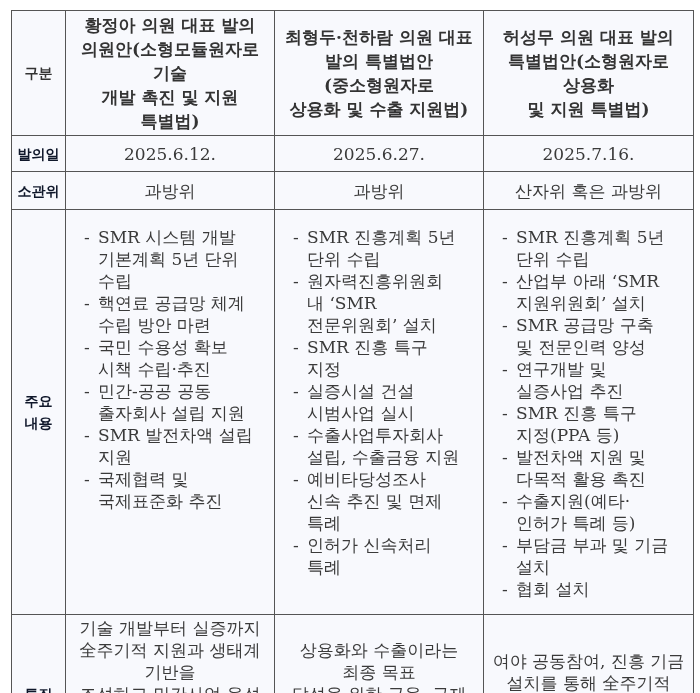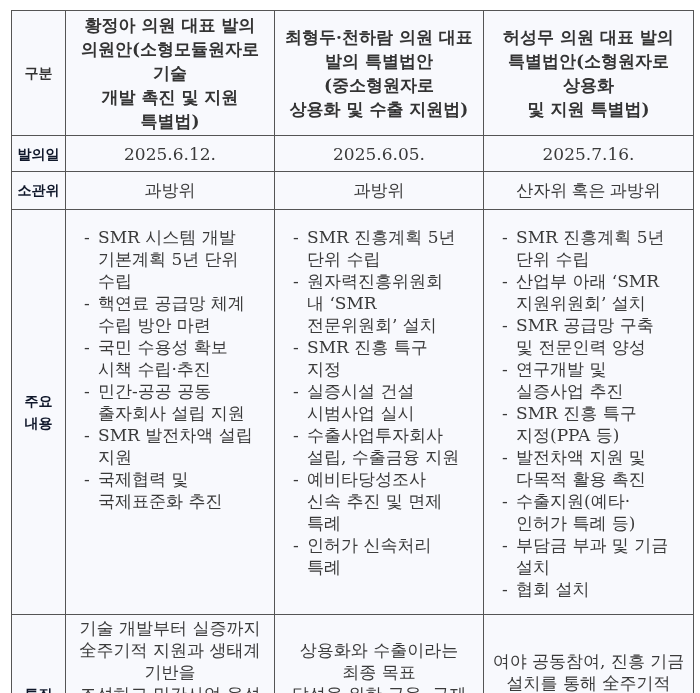--- a/index.html
+++ b/index.html
@@ -42,21 +42,21 @@
       font-size: 14px;
       padding: 2px 2px;
     }
     tr.header td {
       font-weight: bold;
       color: #333;
       height: 84px;
       line-height: 24px;
     }
     tr.r-date td { height: 31px; }
-    tr.r-comm td { height: 33px; font-family: Liberation Serif, serif; }
+    tr.r-comm td { height: 33px; }
     tr.r-dept td { height: 54px; }
     tr.r-focus td { height: 43px; }
     tr.r-main td { height: 266px; vertical-align: top; }
     tr.r-main td.rowhead { vertical-align: middle; }
     tr.r-feat td { height: 87px; }
     tr.r-valid td { height: 46px; }
     ul.items {
       list-style: none;
       margin: 12px;
       padding: 2px 0 0 0;
@@ -96,21 +96,21 @@
 발의 특별법안(중소형원자로
 상용화 및 수출 지원법)</td>
       <td class="multiline">허성무 의원 대표 발의
 특별법안(소형원자로 상용화
 및 지원 특별법)</td>
     </tr>
 
     <tr class="r-date">
       <td class="rowhead">발의일</td>
       <td>2025.6.12.</td>
-      <td>2025.6.05.</td>
+      <td>2025.6.27.</td>
       <td>2025.7.16.</td>
     </tr>
 
     <tr class="r-comm">
       <td class="rowhead">소관위</td>
       <td>과방위</td>
       <td>과방위</td>
       <td>산자위 혹은 과방위</td>
     </tr>
 

